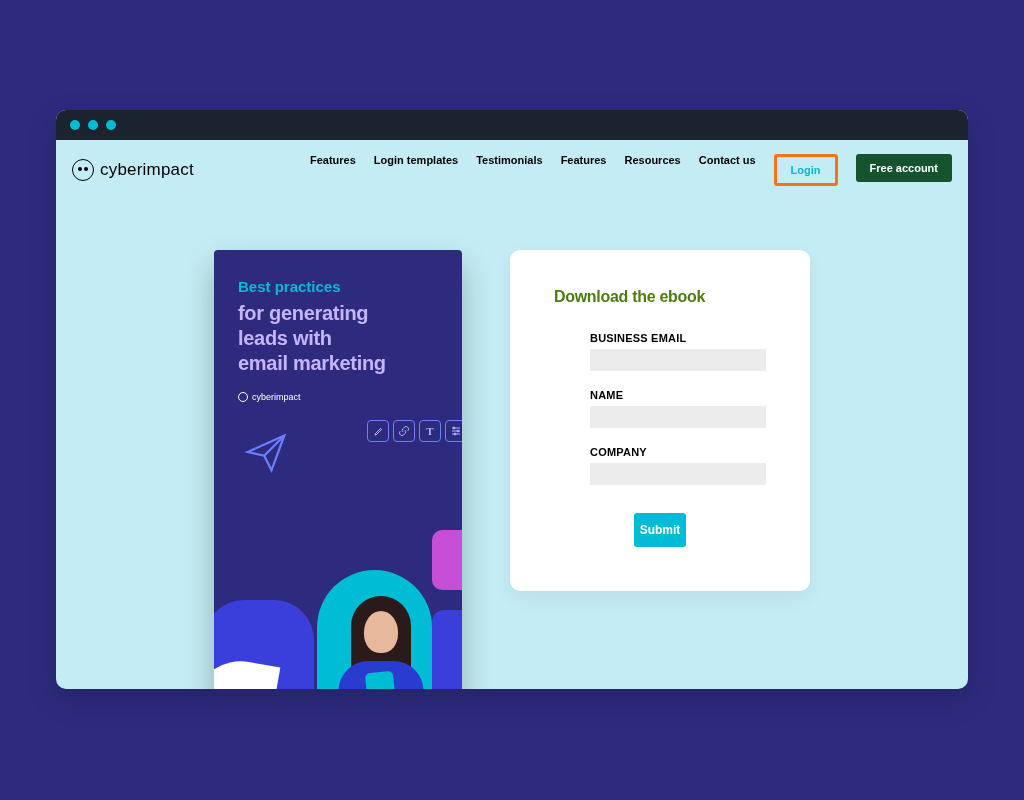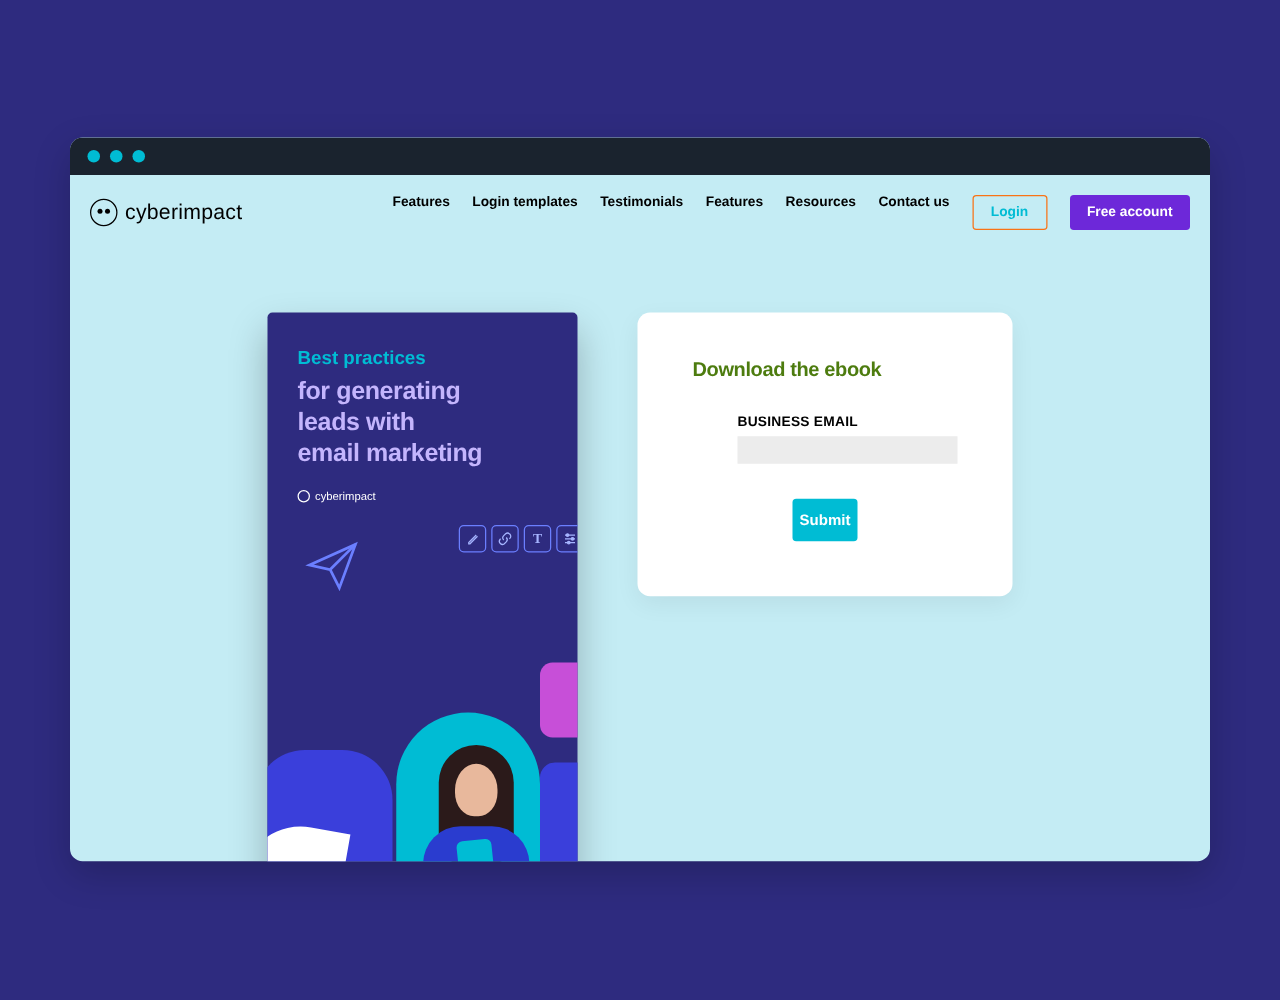--- a/index.html
+++ b/index.html
@@ -76,31 +76,31 @@
     gap: 18px;
     margin-left: 12px;
   }
   .nav-link {
     font-size: 11px;
     font-weight: 700;
     color: #000;
     cursor: pointer;
   }
   .btn-login {
-    border: 1px solid #f97316;
+    border: 3px solid #f97316;
     color: #00bcd4;
     background: transparent;
     font-size: 11px;
     font-weight: 700;
     padding: 7px 14px;
     border-radius: 3px;
     cursor: pointer;
   }
   .btn-free {
-    background: #6d28d9;
+    background: #14532d;
     color: #fff;
     font-size: 11px;
     font-weight: 700;
     padding: 8px 14px;
     border-radius: 3px;
     border: none;
     cursor: pointer;
   }
   .content {
     position: relative;
@@ -402,19 +402,27 @@
       </div>
     </div>
 
     <div class="form-card">
       <div class="form-title">Download the ebook</div>
 
       <div class="field">
         <label>BUSINESS EMAIL</label>
         <input type="text" value="" style="">
       </div>
+      <div class="field">
+        <label>NAME</label>
+        <input type="text" value="" style="">
+      </div>
+      <div class="field">
+        <label>COMPANY</label>
+        <input type="text" value="" style="">
+      </div>
 
       <div class="submit-wrap">
         <button class="btn-submit">Submit</button>
       </div>
     </div>
   </div>
 </div>
 
 </body></html>

